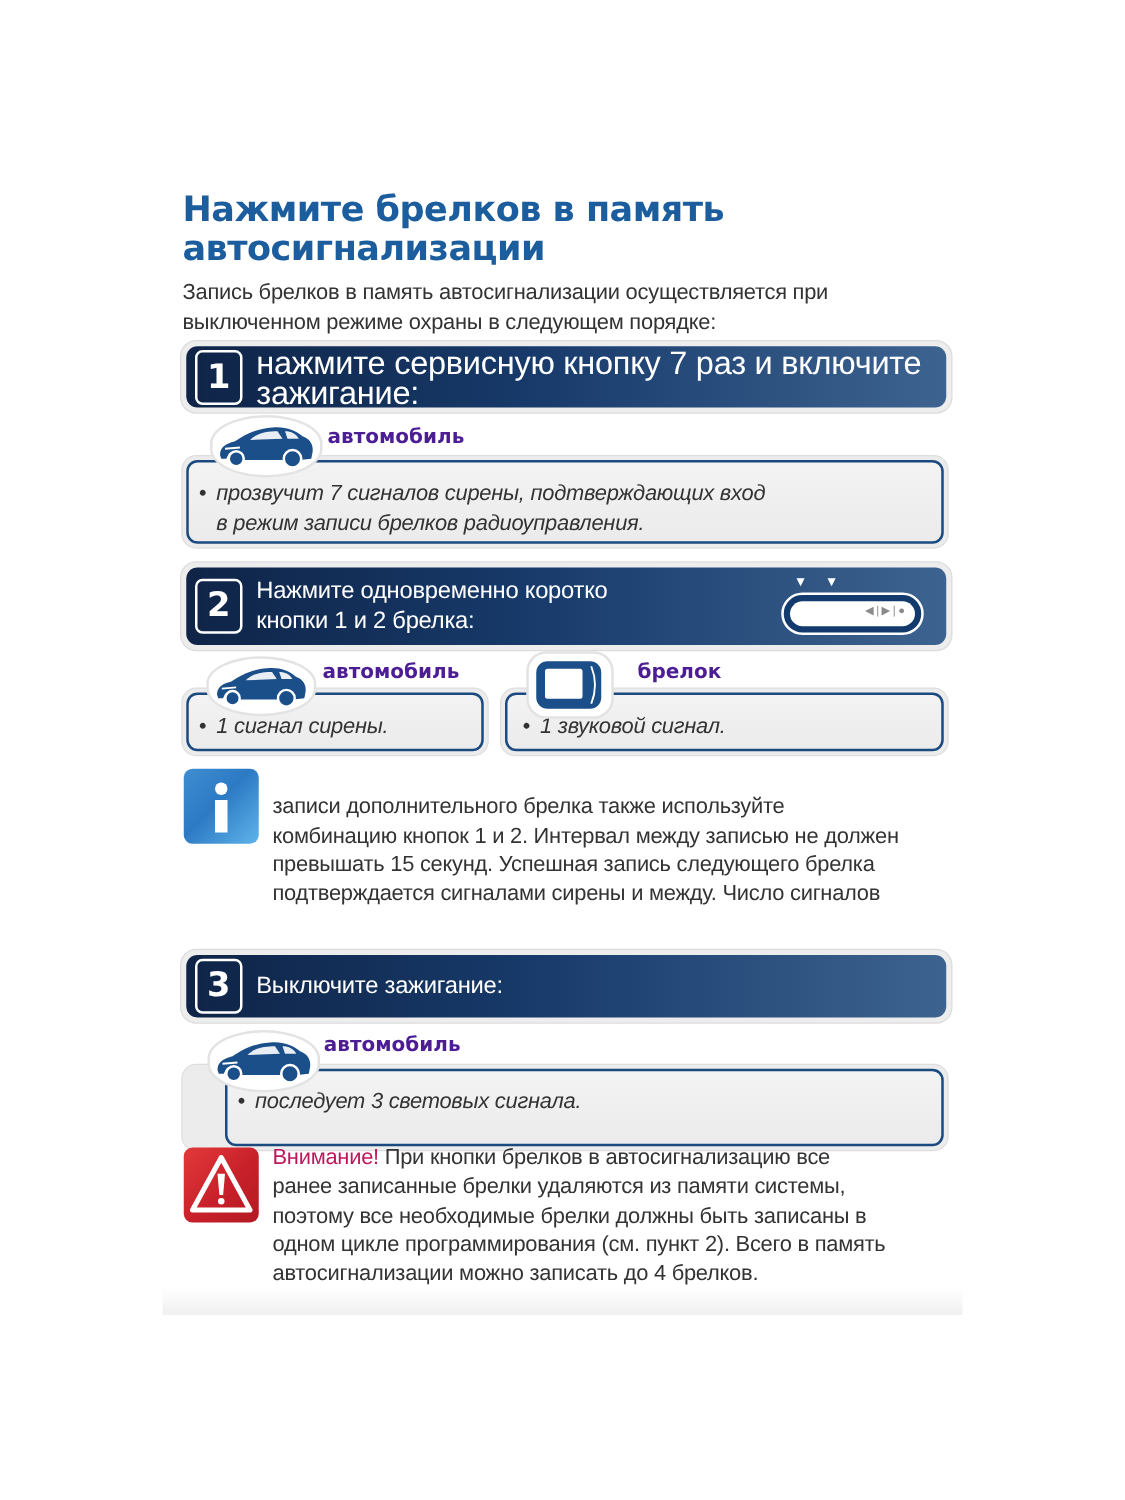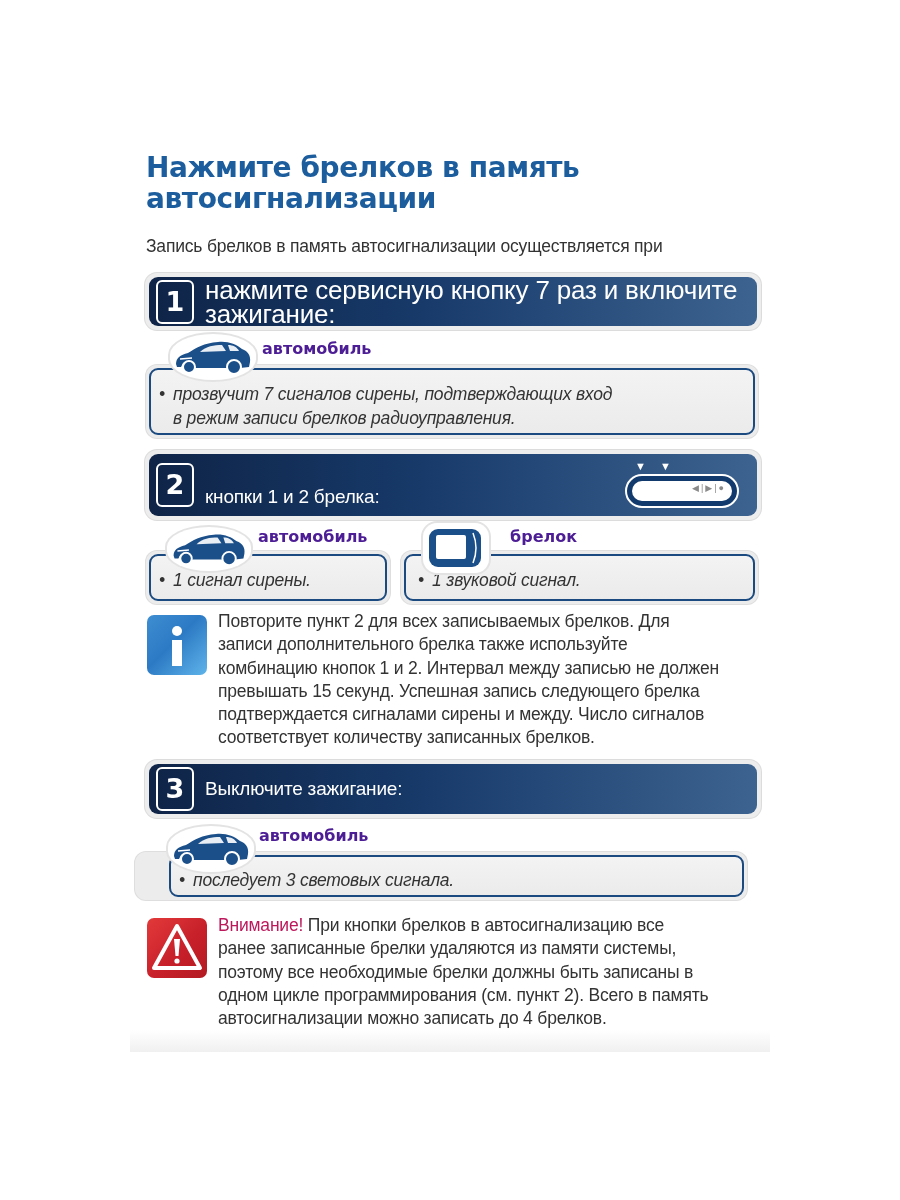--- a/index.html
+++ b/index.html
@@ -4,21 +4,21 @@
 <style>
   html, body { margin: 0; padding: 0; background: #ffffff; }
   body { width: 900px; height: 1200px; position: relative; overflow: hidden;
          font-family: "Liberation Sans", "DejaVu Sans", sans-serif; color: #2a2a2a; }
   .page { position: absolute; left: 0; top: 0; width: 900px; height: 1200px; }
 
   .title { position: absolute; left: 146px; top: 152px; margin: 0;
            font-family: "DejaVu Sans", sans-serif; font-weight: bold;
            font-size: 28px; line-height: 31px; color: #1c5d9e; letter-spacing: -0.4px; }
   .intro { position: absolute; left: 146px; top: 221px; width: 620px;
-           font-size: 17.5px; line-height: 24px; color: #333; letter-spacing: -0.2px; margin-top: 13px; }
+           font-size: 17.5px; line-height: 24px; color: #333; letter-spacing: -0.2px; }
 
   
   .step-wrap { position: absolute; left: 145px; width: 616px; padding: 4px;
                background: #ededed; border-radius: 12px; box-sizing: border-box;
                box-shadow: 0 0 0 1px #dcdcdc; }
   .step { position: relative; height: 100%; border-radius: 9px;
           background: linear-gradient(90deg, #0f2447 0%, #173a6a 45%, #3d6390 100%);
           color: #fff; }
   .step-num { position: absolute; left: 7px; top: 50%; transform: translateY(-50%);
               width: 34px; height: 40px; border: 2px solid #ffffff; border-radius: 6px;
@@ -57,20 +57,21 @@
 
 <div class="page">
 
   <h1 class="title">
     <span>Нажмите брелков в память</span><br>
     <span>автосигнализации</span>
   </h1>
 
   <div class="intro">
     <span>Запись брелков в память автосигнализации осуществляется при</span><br>
+    <span>выключенном режиме охраны в следующем порядке:</span>
   </div>
 
   <div class="step-wrap" style="top:273px; height:57px;">
     <div class="step">
       <div class="step-num">1</div>
       <div class="step-text" style="font-size:26px;">нажмите сервисную кнопку 7 раз и включите зажигание:</div>
     </div>
   </div>
 
   <div class="res-wrap" style="left:146px; top:365px; width:612px; height:73px;">
@@ -90,21 +91,21 @@
       <circle cx="19" cy="33" r="6" fill="#1b4f8a" stroke="#ffffff" stroke-width="2"></circle>
       <path d="M10 25 L22 24" stroke="#ffffff" stroke-width="1.5"></path>
     </svg>
   </div>
   <div class="label" style="left:262px; top:339px;">автомобиль</div>
 
   <div class="step-wrap" style="top:450px; height:70px;">
     <div class="step">
       <div class="step-num">2</div>
       <div class="step-text">
-        <br>
+        <span>Нажмите  одновременно коротко</span><br>
         <span>кнопки 1 и 2 брелка:</span>
       </div>
       <div style="position:absolute; right:14px; top:6px; width:118px; height:50px;">
         <div style="position:absolute; left:10px; top:0; color:#fff; font-size:11px; letter-spacing:14px;">
           <span>▼</span><span>▼</span>
         </div>
         <div style="position:absolute; left:0; top:14px; width:114px; height:34px; border:2px solid #ffffff; border-radius:18px; background:#123a6c; box-sizing:border-box;">
           <div style="position:absolute; left:5px; top:5px; right:5px; bottom:5px; background:#ffffff; border-radius:12px;">
             <div style="position:absolute; right:6px; top:2px; font-size:9px; color:#8a8a8a; letter-spacing:2px;">
               <span>◀</span>|<span>▶</span>|<span>●</span>
@@ -150,36 +151,35 @@
   </div>
   <div class="label" style="left:510px; top:527px;">брелок</div>
 
   <div class="note-icon info-icon" style="left:147px; top:615px;">
     <svg width="60" height="60" viewBox="0 0 60 60">
       <circle cx="30" cy="16" r="5" fill="#ffffff"></circle>
       <rect x="25" y="25" width="10" height="26" fill="#ffffff"></rect>
     </svg>
   </div>
   <div class="note-text" style="top:610px;">
-    <span>Повторите пункт 2 для всех записываемых брелков. Для</span><br>
+    <br>
     <span>записи дополнительного брелка также используйте</span><br>
     <span>комбинацию кнопок 1 и 2.  Интервал между записью не должен</span><br>
     <span>превышать 15 секунд. Успешная запись следующего брелка</span><br>
     <span>подтверждается сигналами сирены и между. Число сигналов</span><br>
-    <span>соответствует количеству записанных брелков.</span>
   </div>
 
   <div class="step-wrap" style="top:760px; height:58px;">
     <div class="step">
       <div class="step-num">3</div>
       <div class="step-text">Выключите зажигание:</div>
     </div>
   </div>
 
-  <div class="res-wrap" style="left:135px; top:852px; width:612px; height:48px;padding-left:34px;">
+  <div class="res-wrap" style="left:146px; top:852px; width:612px; height:68px;padding-left:34px;">
     <div class="res">
       <div class="res-text" style="top:11px; left:8px;">
         <span class="bullet">•</span><span>последует 3 световых сигнала.</span>
       </div>
     </div>
   </div>
   <div class="icon-badge" style="left:168px; top:826px; width:86px; height:46px;">
     <svg width="86" height="46" viewBox="0 0 86 46">
       <path d="M6 30 C6 24 10 21 18 19 C26 14 34 9 48 8 C58 7 66 10 72 15 C78 17 81 22 80 28 L79 33 L70 34 C69 28 62 26 58 30 L57 34 L25 34 C24 29 18 26 13 29 L11 33 L7 33 Z" fill="#1b4f8a"></path>
       <path d="M30 18 C36 12 44 11 52 11 L56 17 Z" fill="#ffffff" opacity="0.9"></path>

